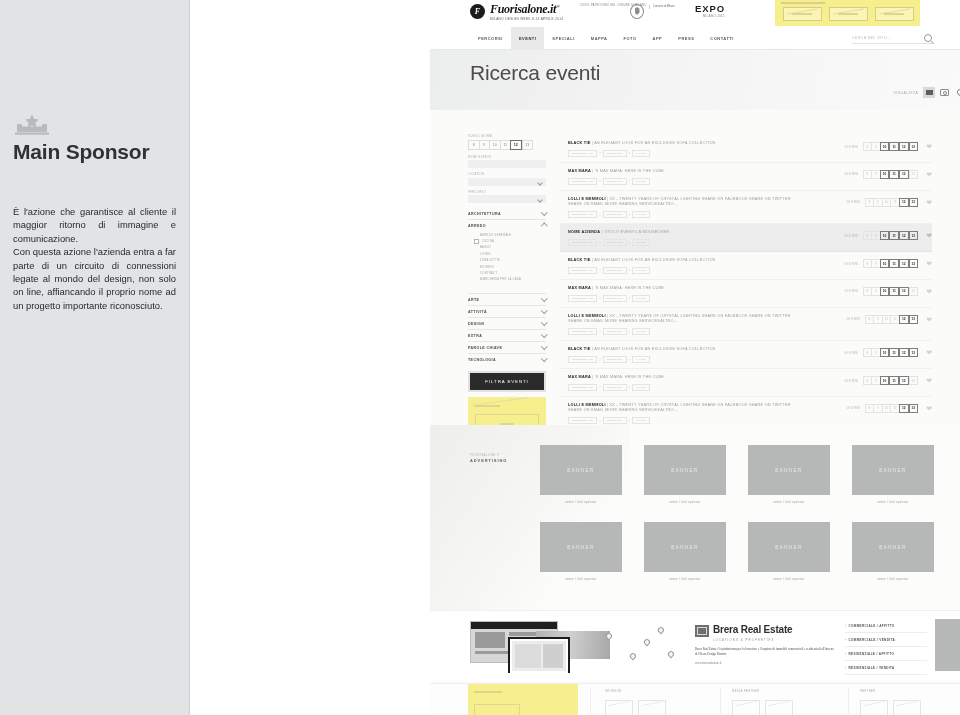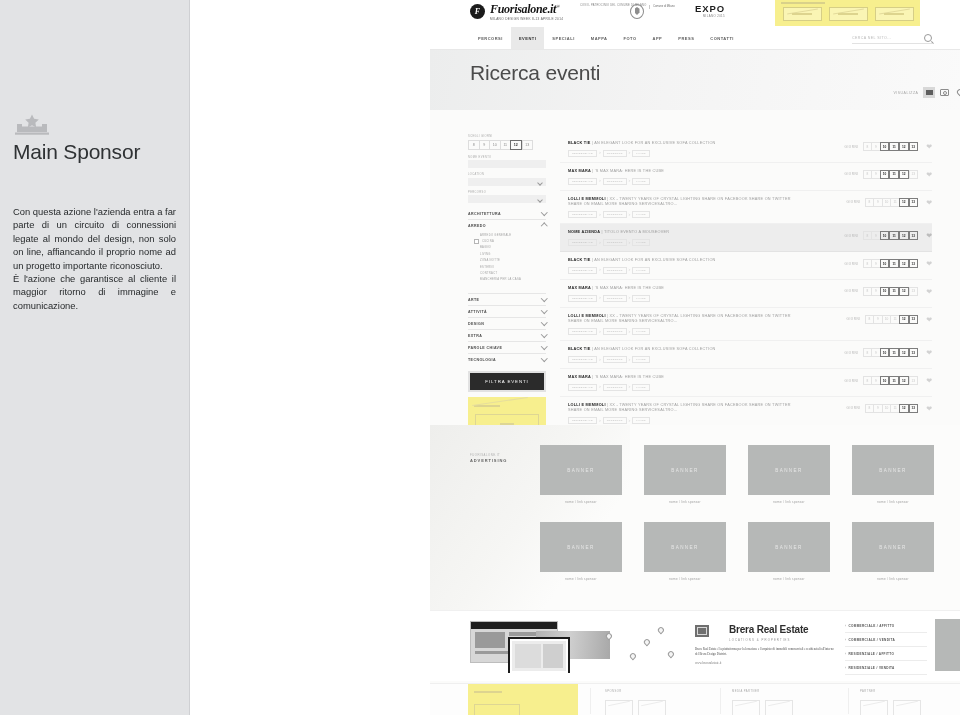--- a/index.html
+++ b/index.html
@@ -14,21 +14,21 @@
   
   .left-panel{
     position:absolute;left:0;top:0;width:190px;height:715px;
     background:#e2e3e5;
     border-right:1px solid #cfd0d3;
     box-sizing:border-box;
   }
   .crown-icon{position:absolute;left:15px;top:113px;width:34px;height:22px;}
   .panel-title{
     position:absolute;left:13px;top:140px;
-    font-size:21px;font-weight:normal;color:#2f3234;letter-spacing:-0.2px;
+    font-size:21px;font-weight:bold;color:#2f3234;letter-spacing:-0.2px;
   }
   .panel-body{
     position:absolute;left:13px;top:205px;width:163px;
     font-size:9.4px;line-height:13.4px;color:#26292b;
     text-align:justify;
   }
   .panel-body p{margin:0;}
 
   
   .mock{
@@ -205,21 +205,21 @@
   .bm-lap{position:absolute;left:40px;top:20px;width:58px;height:34px;background:#fff;
     border:2.5px solid #1c1c1c;}
   .bm-lap .scr{position:absolute;left:2px;top:2px;right:2px;bottom:2px;background:#ececec;}
   .bm-lap .scr .mapa{position:absolute;left:3px;top:3px;width:26px;bottom:3px;background:#dcdcdc;}
   .bm-lap .scr .pnl{position:absolute;right:3px;top:3px;width:20px;bottom:3px;background:#cfcfcf;}
   .map-area{position:absolute;left:170px;top:4px;width:90px;height:60px;}
   .pin{position:absolute;width:5px;height:7px;}
   .pin:before{content:"";position:absolute;left:0;top:0;width:4.4px;height:4.4px;
     border:1px solid #9e9e9e;background:#f5f5f5;border-radius:50% 50% 50% 0;transform:rotate(-45deg);}
   .brera-txt{position:absolute;left:265px;top:8px;width:140px;}
-  .brera-logo{display:flex;align-items:center;gap:20px;}
+  .brera-logo{display:flex;align-items:center;gap:4px;}
   .bl-mark{width:14px;height:12px;background:#6f6f6f;position:relative;}
   .bl-mark:after{content:"";position:absolute;left:2px;top:2px;right:2px;bottom:2px;
     border:1px solid #d8d8d8;}
   .bl-name{font-family:"Liberation Sans",sans-serif;font-size:10px;font-weight:bold;color:#2d2d2d;
     letter-spacing:-0.2px;line-height:10px;}
   .bl-sub{font-size:2.8px;color:#8e8e8e;letter-spacing:1.1px;margin-top:1px;}
   .brera-desc{margin-top:5px;font-size:3.1px;line-height:4.6px;color:#4e4e4e;
     font-family:"Liberation Serif",serif;}
   .brera-url{margin-top:5px;font-size:3.1px;color:#7c7c7c;font-family:"Liberation Serif",serif;}
   .brera-links{position:absolute;left:415px;top:8px;width:82px;}
@@ -250,22 +250,22 @@
   <div class="left-panel">
     <svg class="crown-icon" viewBox="0 0 34 22">
       <path d="M17 1.5 l2.1 4.3 4.7 .7 -3.4 3.3 .8 4.7 -4.2 -2.2 -4.2 2.2 .8 -4.7 -3.4 -3.3 4.7 -.7z" fill="#b9babd"></path>
       <rect x="2" y="11" width="5" height="8" fill="#b9babd"></rect>
       <rect x="27" y="11" width="5" height="8" fill="#b9babd"></rect>
       <rect x="7" y="13.5" width="20" height="5.5" fill="#b9babd"></rect>
       <rect x="0" y="19.5" width="34" height="2.2" fill="#b9babd"></rect>
     </svg>
     <div class="panel-title">Main Sponsor</div>
     <div class="panel-body">
+      <p>È l'azione che garantisce al cliente il maggior ritorno di immagine e comunicazione.</p>
       <p>Con questa azione l'azienda entra a far parte di un circuito di connessioni legate al mondo del design, non solo on line, affiancando il proprio nome ad  un progetto importante riconosciuto.</p>
-      <p>È l'azione che garantisce al cliente il maggior ritorno di immagine e comunicazione.</p>
     </div>
   </div>
 
   <div class="mock">
     <div class="diag1"></div>
     <div class="diag2"></div>
 
     <div class="site-head">
       <div class="logo-wrap">
         <div class="logo-circle">

